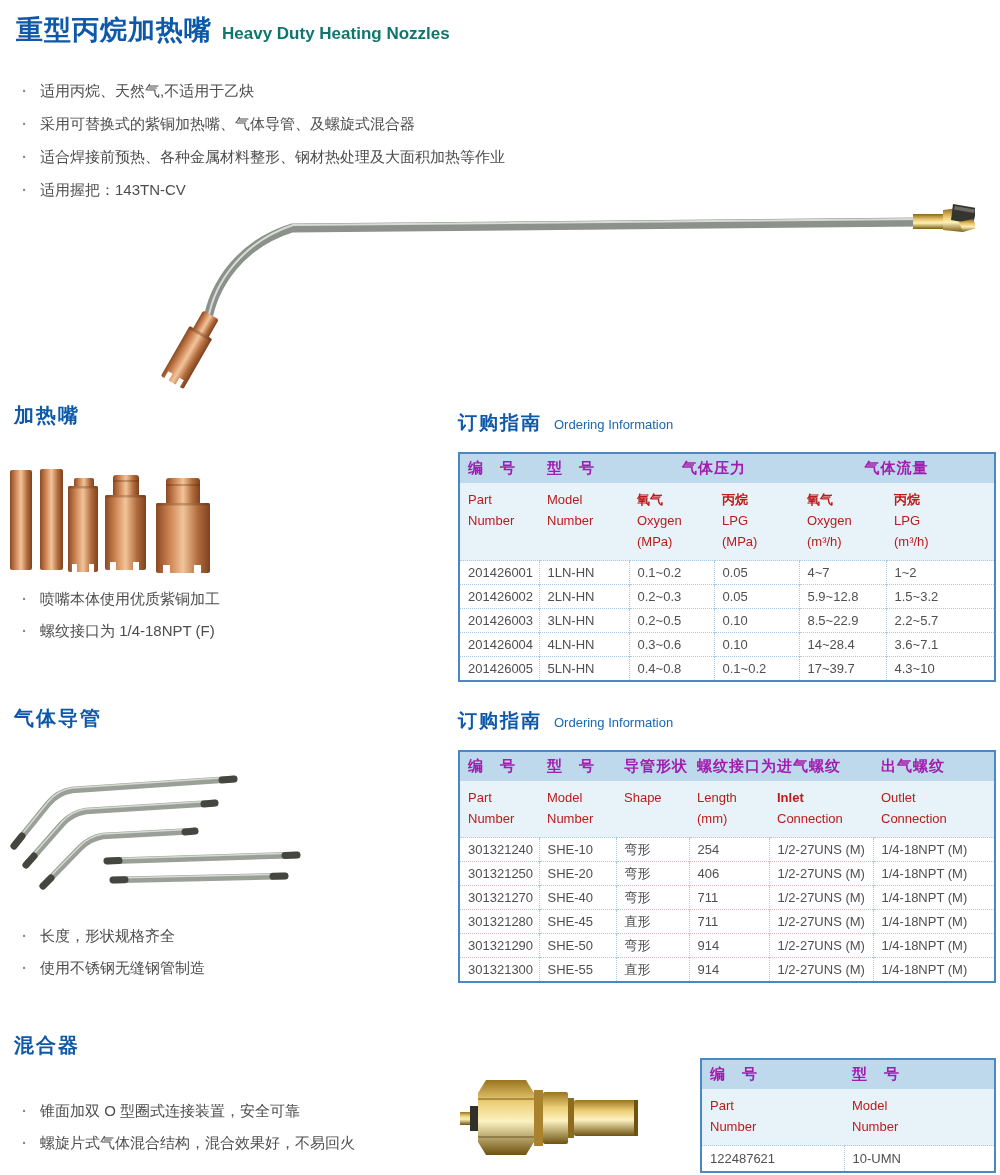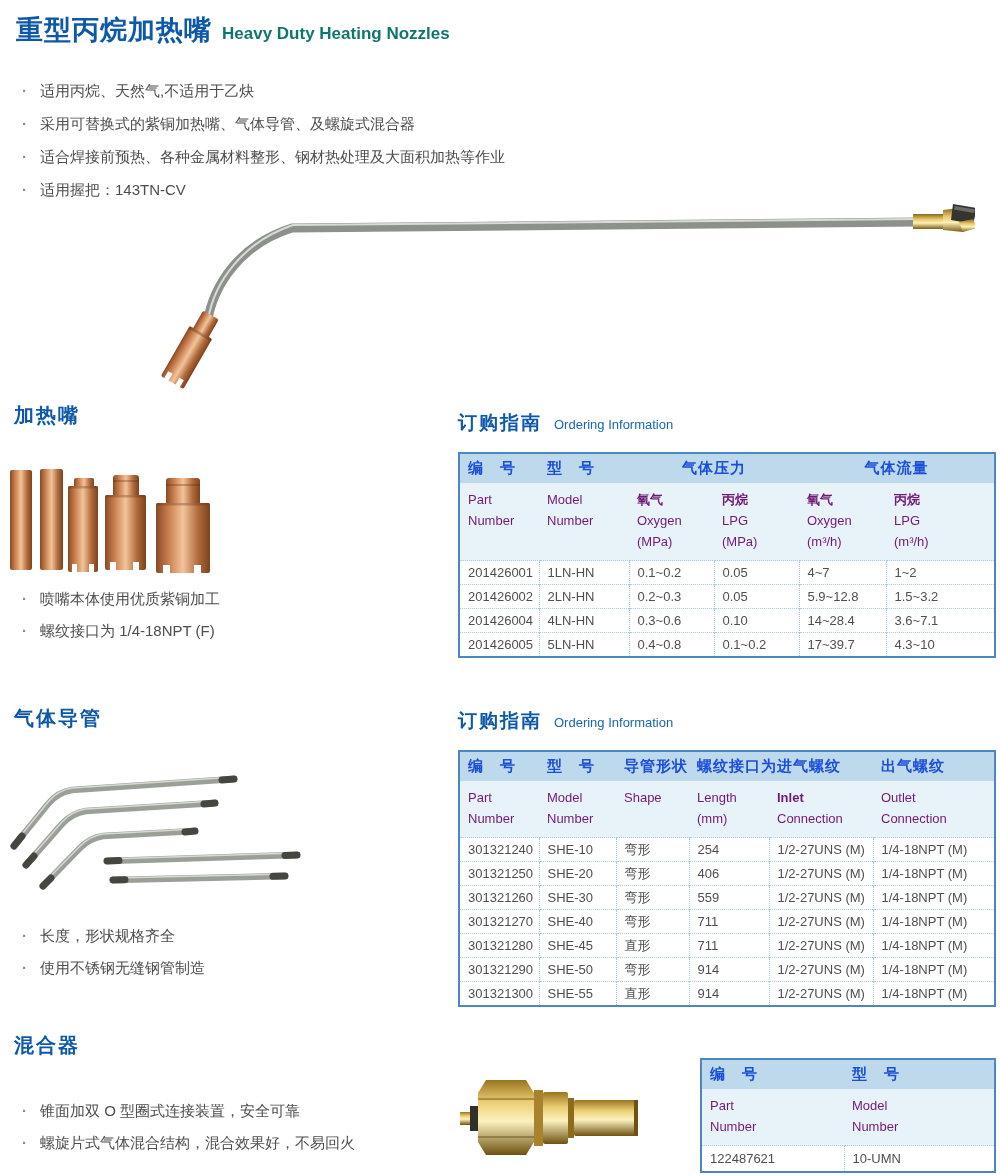--- a/index.html
+++ b/index.html
@@ -18,26 +18,26 @@
 
   
   ul.blist{list-style:none;margin:0;padding:0;font-size:15px;color:#4d4d4d;}
   ul.blist li{position:relative;padding-left:22px;margin:0 0 11px 0;line-height:21px;}
   ul.blist li::before{content:"\00B7";position:absolute;left:4px;top:0;color:#8a8a8a;font-weight:bold;}
   ul.intro li{margin-bottom:12px;}
 
   
   table.ptable{border-collapse:collapse;table-layout:fixed;border:2px solid #4b87c2;background:#fff;}
   table.ptable th{
-    background:#bdd9eb;color:#1d4ed8;font-size:15px;font-weight:bold;
+    background:#bdd9eb;color:#a21caf;font-size:15px;font-weight:bold;
     text-align:left;padding:4px 8px;height:21px;white-space:nowrap;letter-spacing:1px;
   }
   table.ptable th.span{text-align:center;}
   table.ptable tr.subhead td{
-    background:#e8f2f9;color:#701a75;font-size:13px;vertical-align:top;
+    background:#e8f2f9;color:#b91c1c;font-size:13px;vertical-align:top;
     padding:6px 8px 8px 8px;line-height:21px;white-space:nowrap;
   }
   table.ptable tr.subhead td div.zh{font-weight:bold;}
   table.ptable tbody td{
     font-size:13px;color:#4f4f4f;height:23px;padding:0 8px;white-space:nowrap;
     border-top:1px dotted #a9cbe2;border-left:1px dotted #a9cbe2;
   }
   table.ptable tbody td:first-child{border-left:none;}
   table.ptable tr.subhead td{border-left:none;}
   
@@ -190,20 +190,28 @@
       </tr>
       <tr>
         <td>201426002</td>
         <td>2LN-HN</td>
         <td>0.2~0.3</td>
         <td>0.05</td>
         <td>5.9~12.8</td>
         <td>1.5~3.2</td>
       </tr>
       <tr>
+        <td>201426003</td>
+        <td>3LN-HN</td>
+        <td>0.2~0.5</td>
+        <td>0.10</td>
+        <td>8.5~22.9</td>
+        <td>2.2~5.7</td>
+      </tr>
+      <tr>
         <td>201426004</td>
         <td>4LN-HN</td>
         <td>0.3~0.6</td>
         <td>0.10</td>
         <td>14~28.4</td>
         <td>3.6~7.1</td>
       </tr>
       <tr>
         <td>201426005</td>
         <td>5LN-HN</td>
@@ -305,28 +313,20 @@
         <td>弯形</td>
         <td>254</td>
         <td>1/2-27UNS (M)</td>
         <td>1/4-18NPT (M)</td>
       </tr>
       <tr>
         <td>301321250</td>
         <td>SHE-20</td>
         <td>弯形</td>
         <td>406</td>
-        <td>1/2-27UNS (M)</td>
-        <td>1/4-18NPT (M)</td>
-      </tr>
-      <tr>
-        <td>301321260</td>
-        <td>SHE-30</td>
-        <td>弯形</td>
-        <td>559</td>
         <td>1/2-27UNS (M)</td>
         <td>1/4-18NPT (M)</td>
       </tr>
       <tr>
         <td>301321270</td>
         <td>SHE-40</td>
         <td>弯形</td>
         <td>711</td>
         <td>1/2-27UNS (M)</td>
         <td>1/4-18NPT (M)</td>

